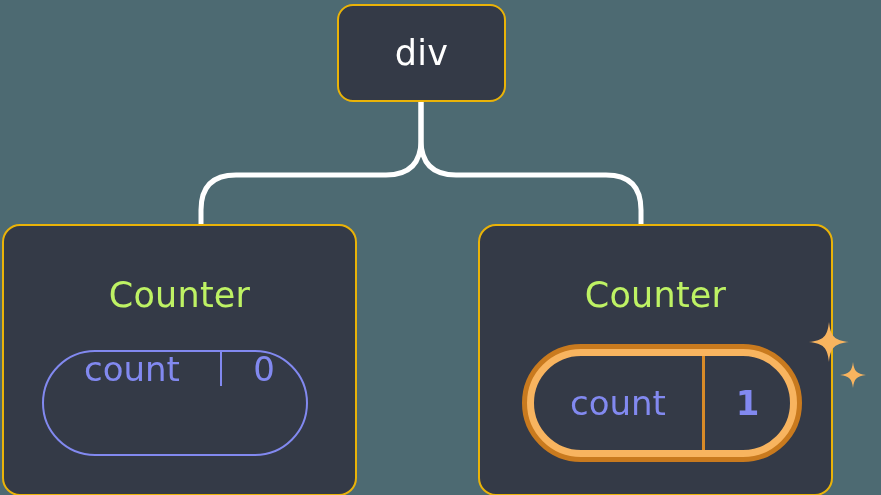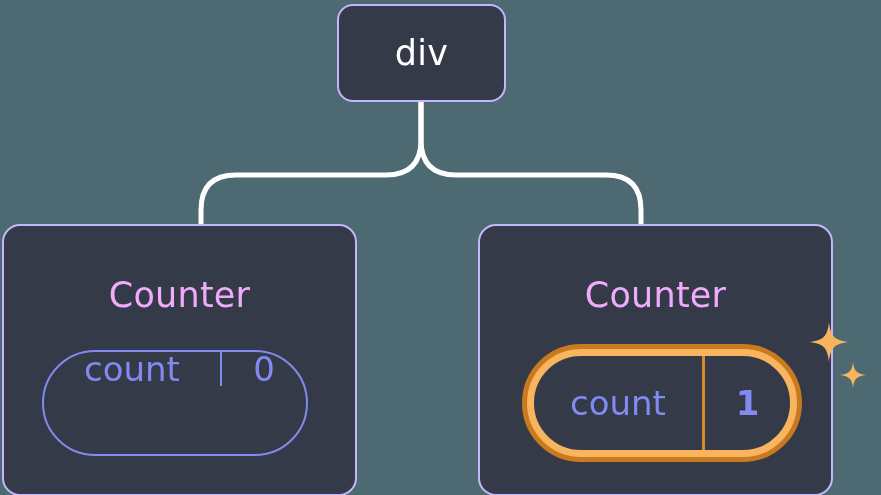--- a/index.html
+++ b/index.html
@@ -28,21 +28,21 @@
     width: 881px;
     height: 495px;
     pointer-events: none;
   }
 
   
   .node {
     position: absolute;
     box-sizing: border-box;
     background: #343a47;
-    border: 2px solid #c4b5fd;
+    border: 2px solid #eab308;
     border-radius: 16px;
   }
   .node.root {
     left: 337px;
     top: 4px;
     width: 169px;
     height: 98px;
     display: flex;
     align-items: center;
     justify-content: center;
@@ -63,21 +63,21 @@
     letter-spacing: .3px;
     line-height: 1;
   }
 
   .child-title {
     position: absolute;
     left: 0;
     right: 0;
     top: 52px;
     text-align: center;
-    color: #f0abfc;
+    color: #bef264;
     font-size: 35px;
     font-weight: 400;
     letter-spacing: .2px;
     line-height: 1;
   }
 
   
   .pill {
     position: absolute;
     box-sizing: border-box;

